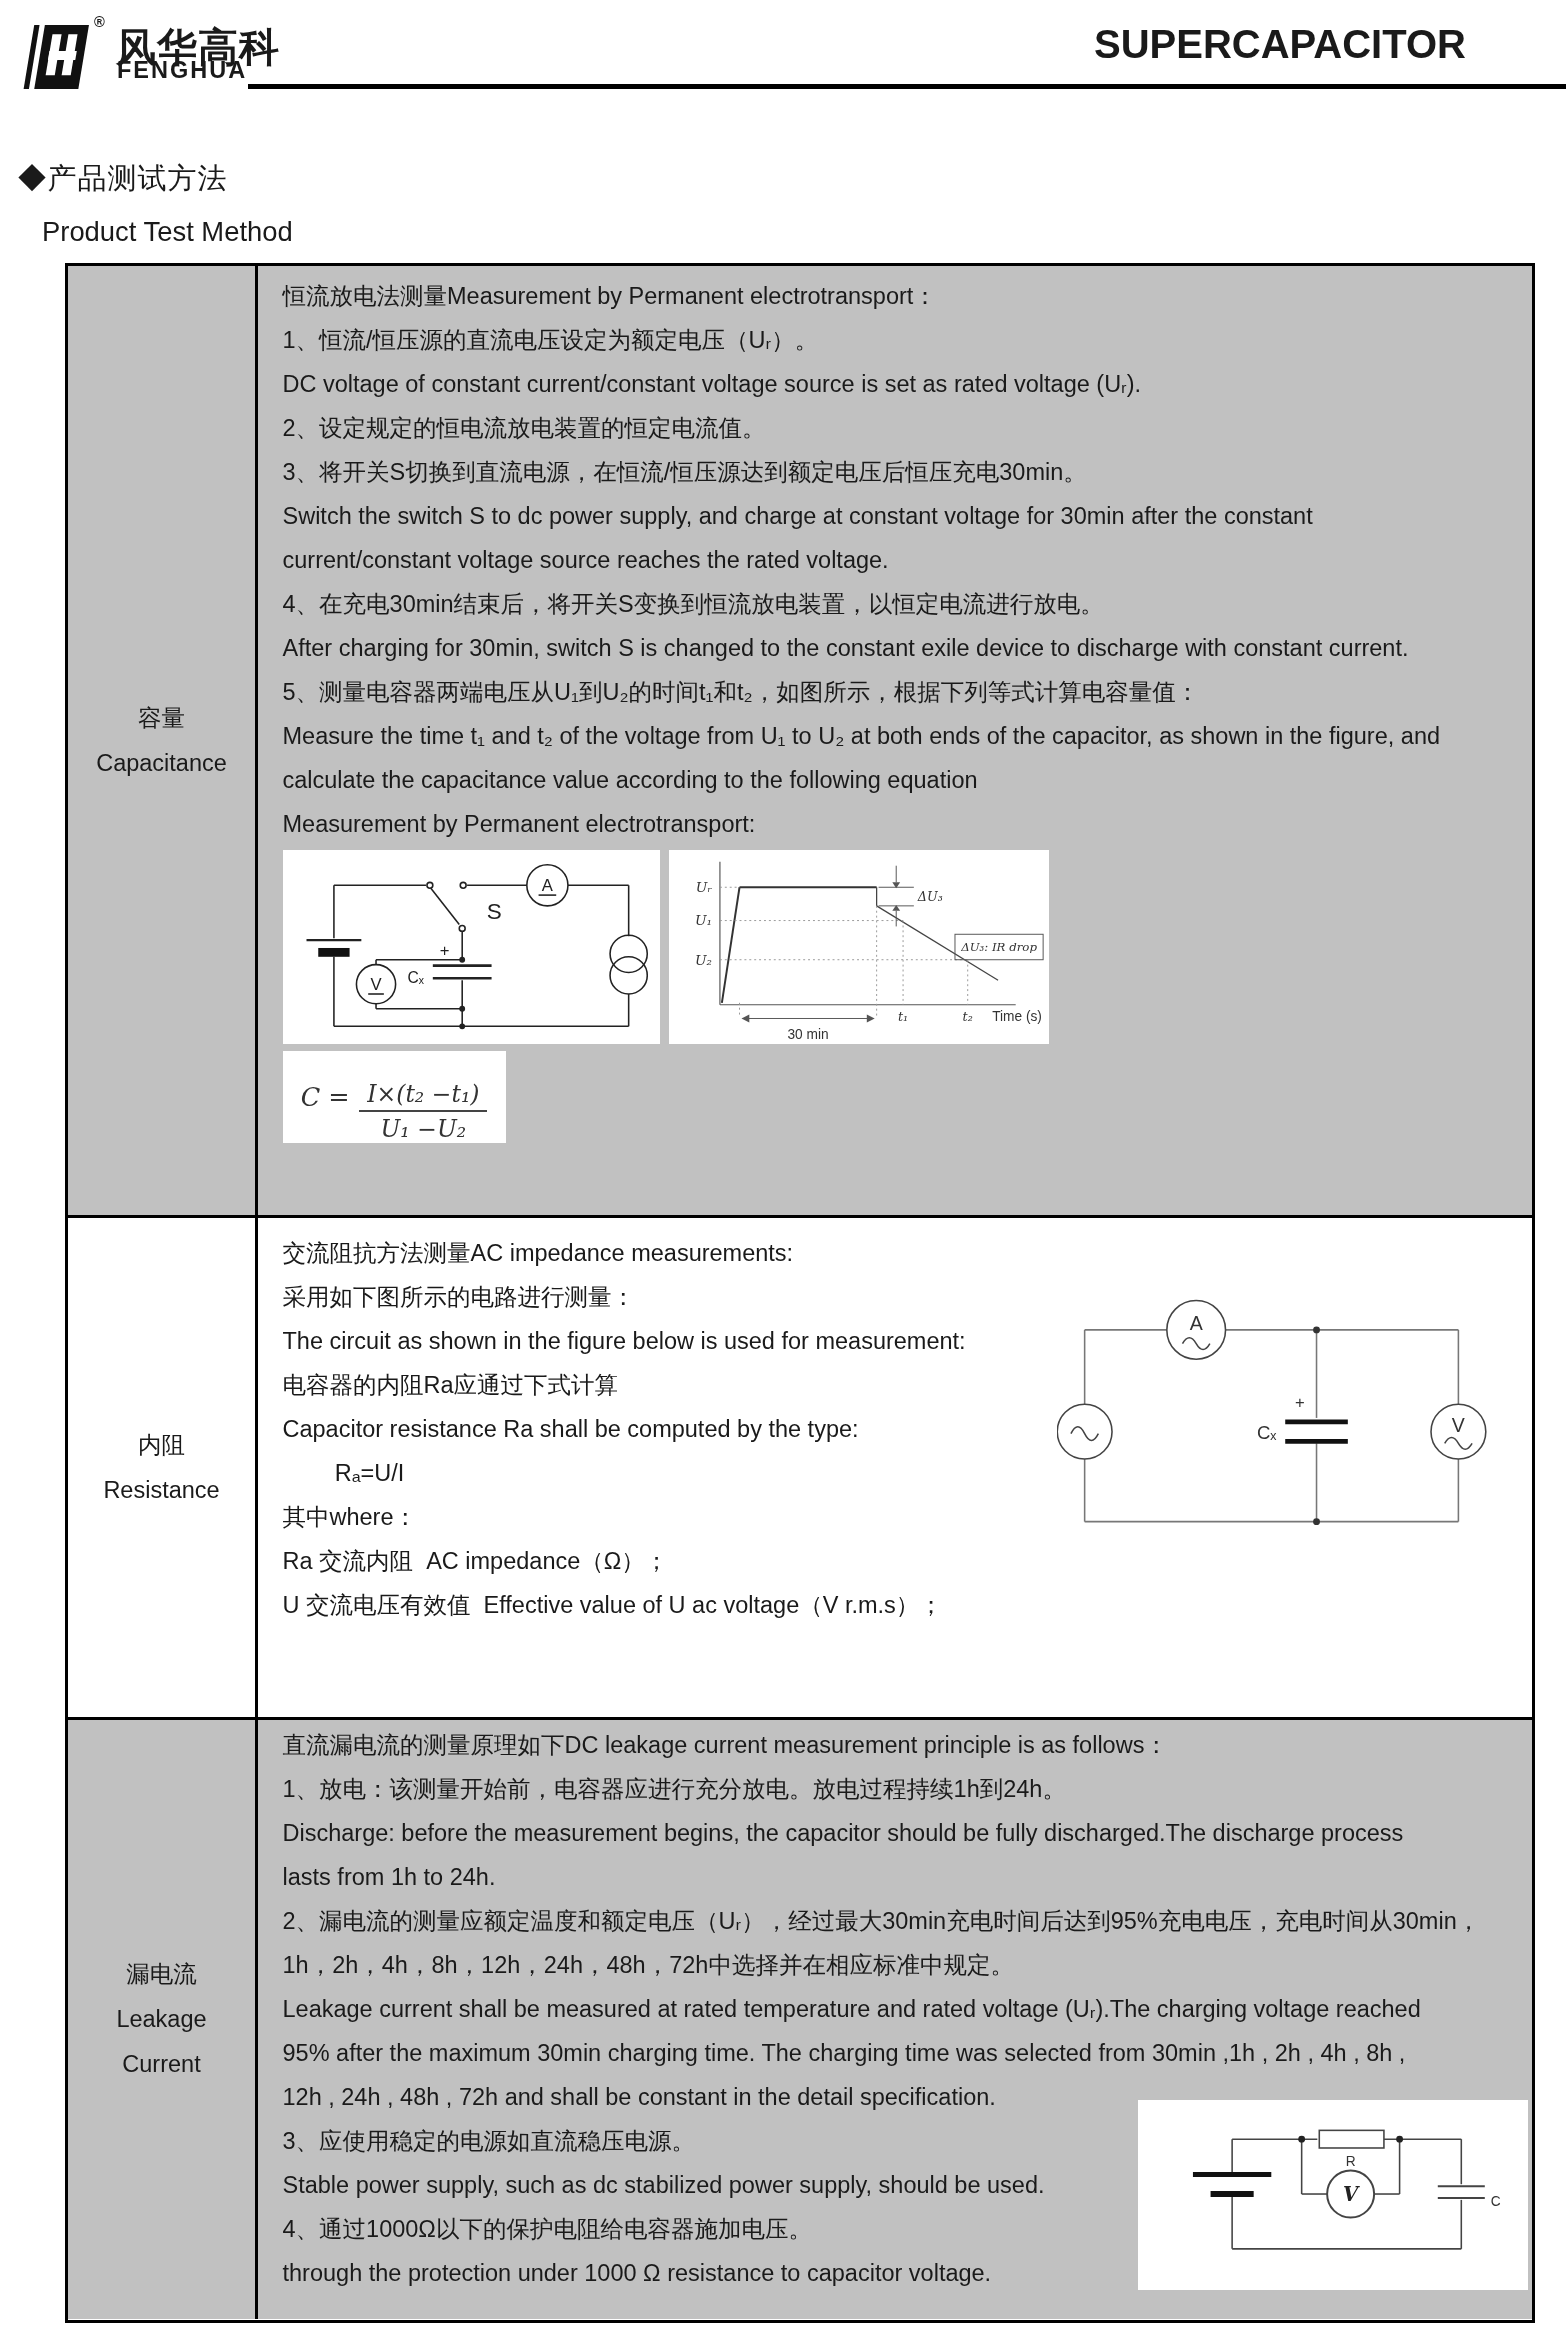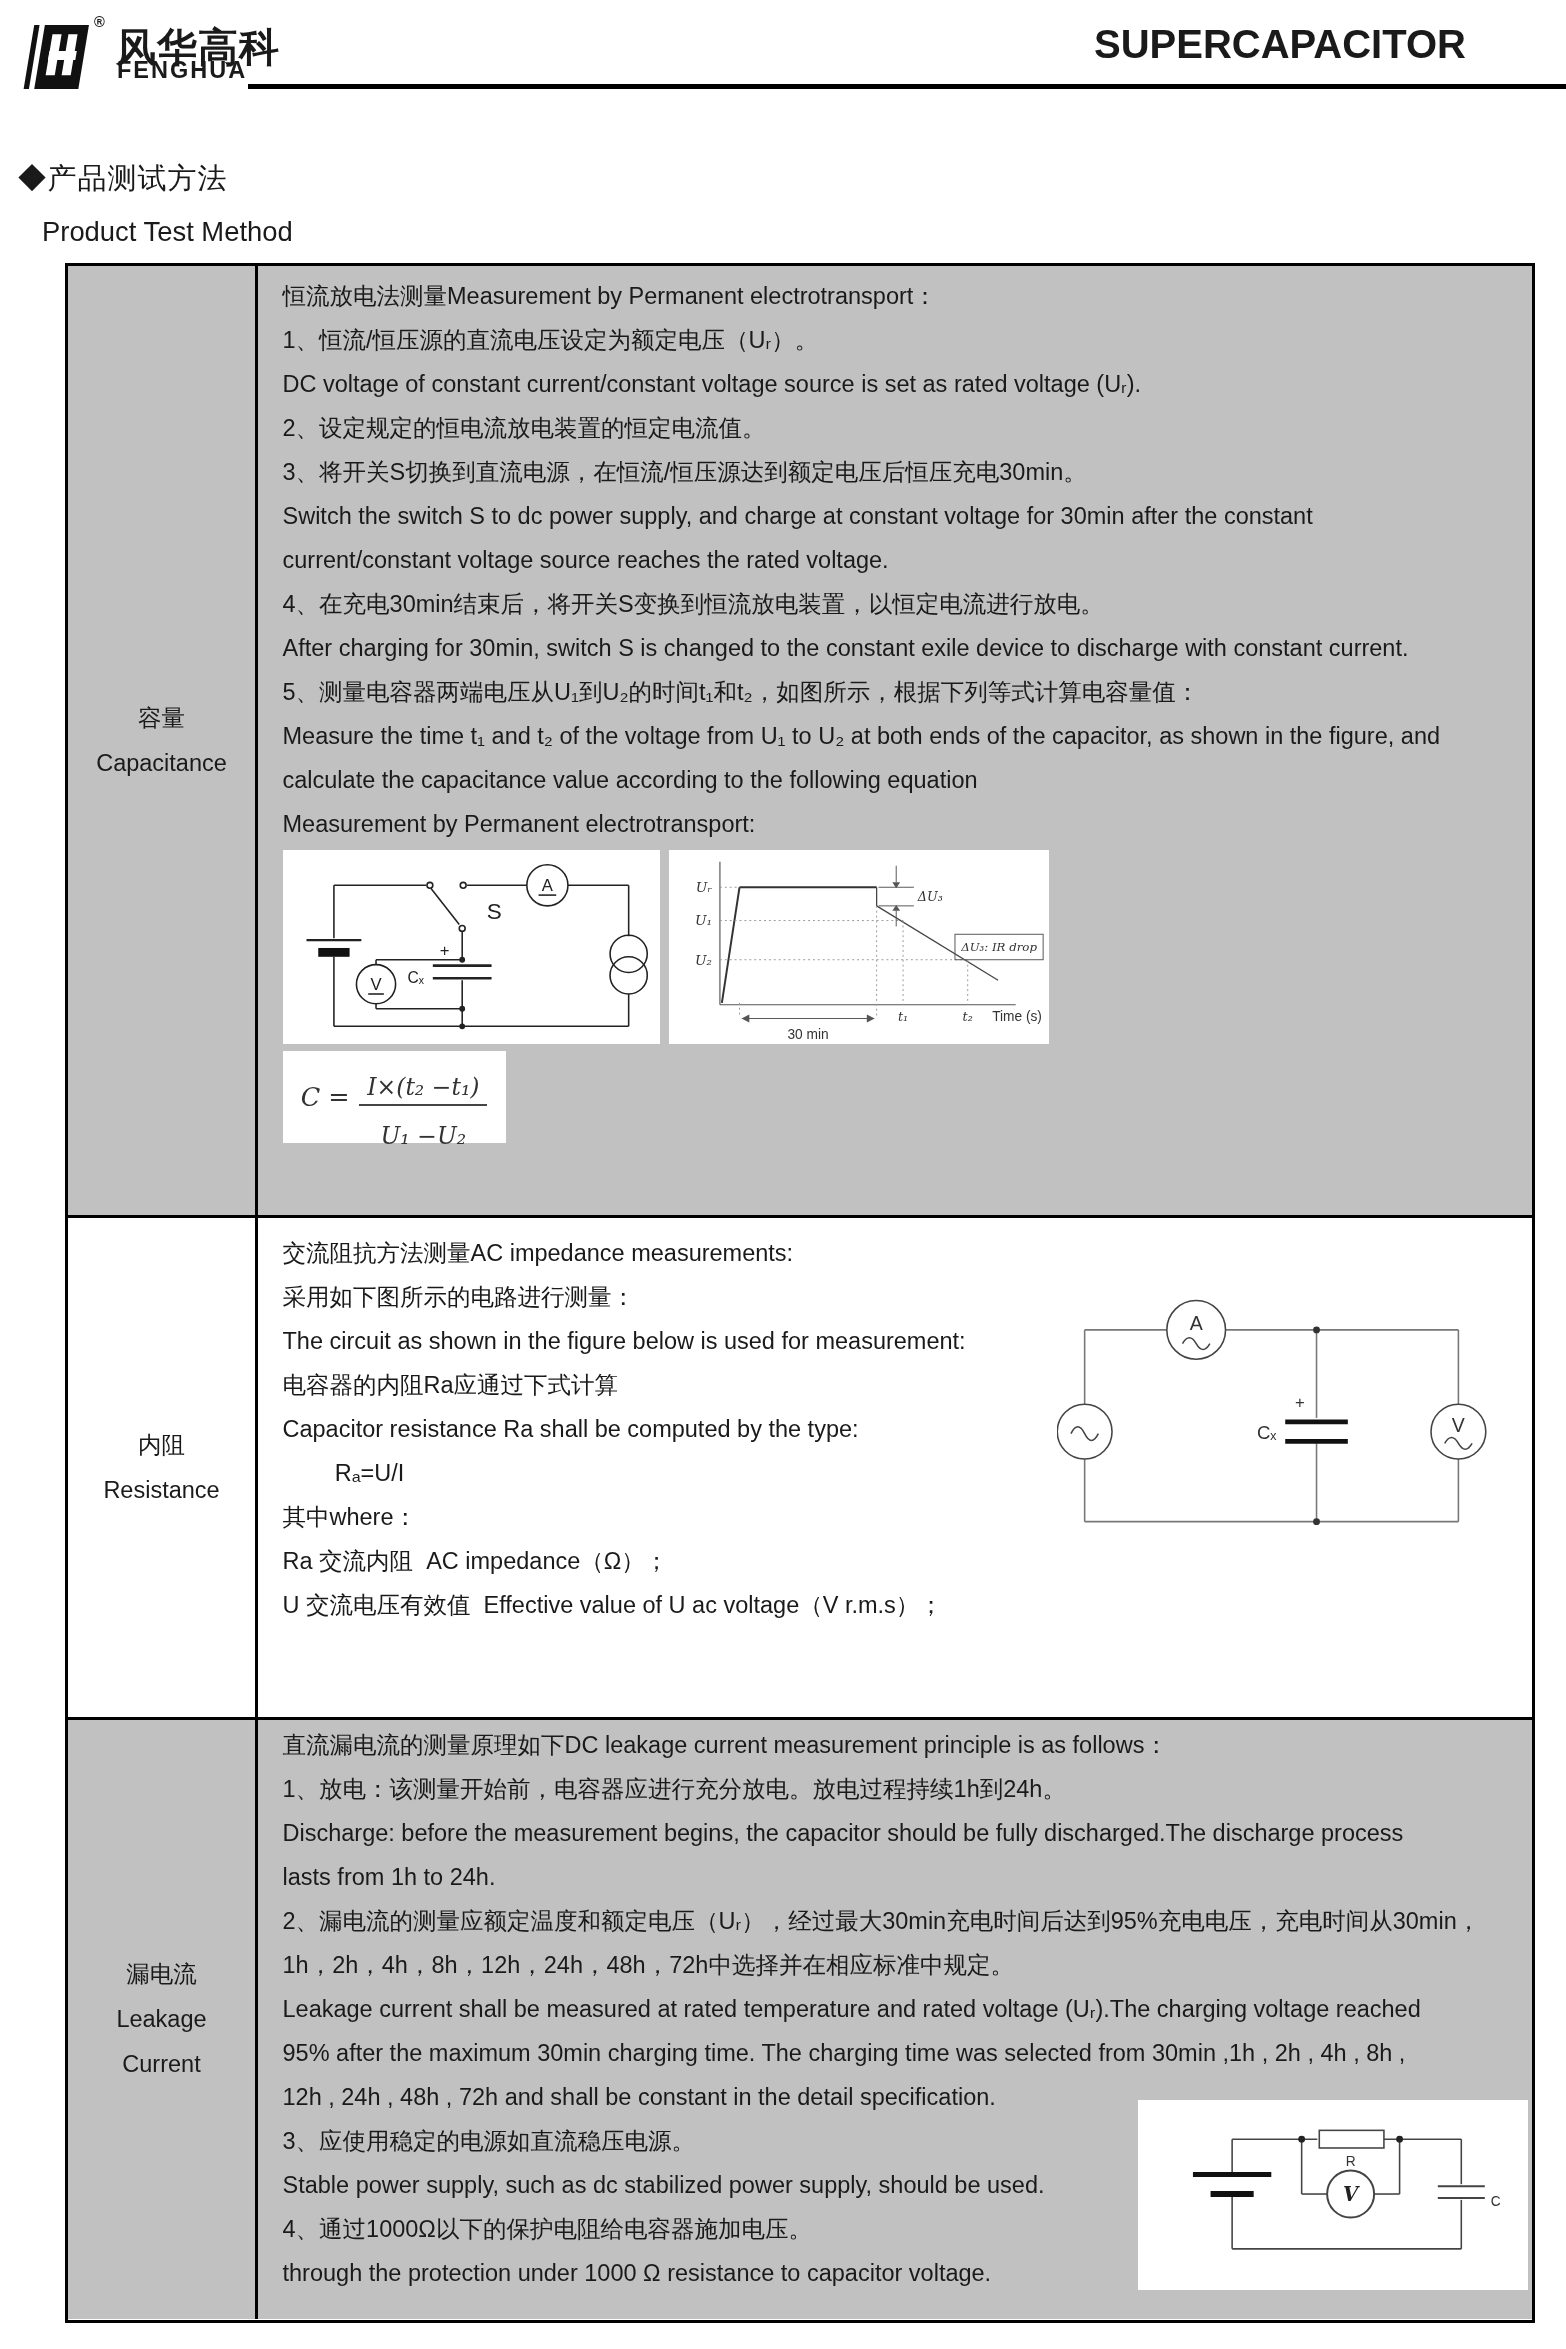--- a/index.html
+++ b/index.html
@@ -32,21 +32,21 @@
   .row-res .content-cell{padding-top:13px;}
   .row-leak .content-cell{padding-top:3px;}
   
   .figs{display:flex;gap:9.8px;margin-top:3.9px;}
   .figbox{background:#fff;}
   .formula-box{width:223px;height:92px;background:#fff;margin-top:7.8px;
                display:flex;align-items:center;justify-content:center;
                font-family:"DejaVu Serif", serif;font-style:italic;font-size:25.5px;color:#333;}
   .frac{display:inline-flex;flex-direction:column;text-align:center;margin-left:9.8px;font-size:23.5px;margin-top:28px;}
   .frac .num{border-bottom:2px solid #444;padding:0 7.8px 2.9px 7.8px;}
-  .frac .den{padding-top:16px;}
+  .frac .den{padding-top:3px;}
   .ac-fig{position:absolute;top:61px;left:799px;}
   .leak-fig{position:absolute;top:380px;left:880px;background:#fff;}
   svg text{font-family:"Liberation Sans", sans-serif;}
   svg .ser{font-family:"DejaVu Serif", serif;font-style:italic;}
 </style>
 </head>
 <body>
 
 <div class="page">
 

